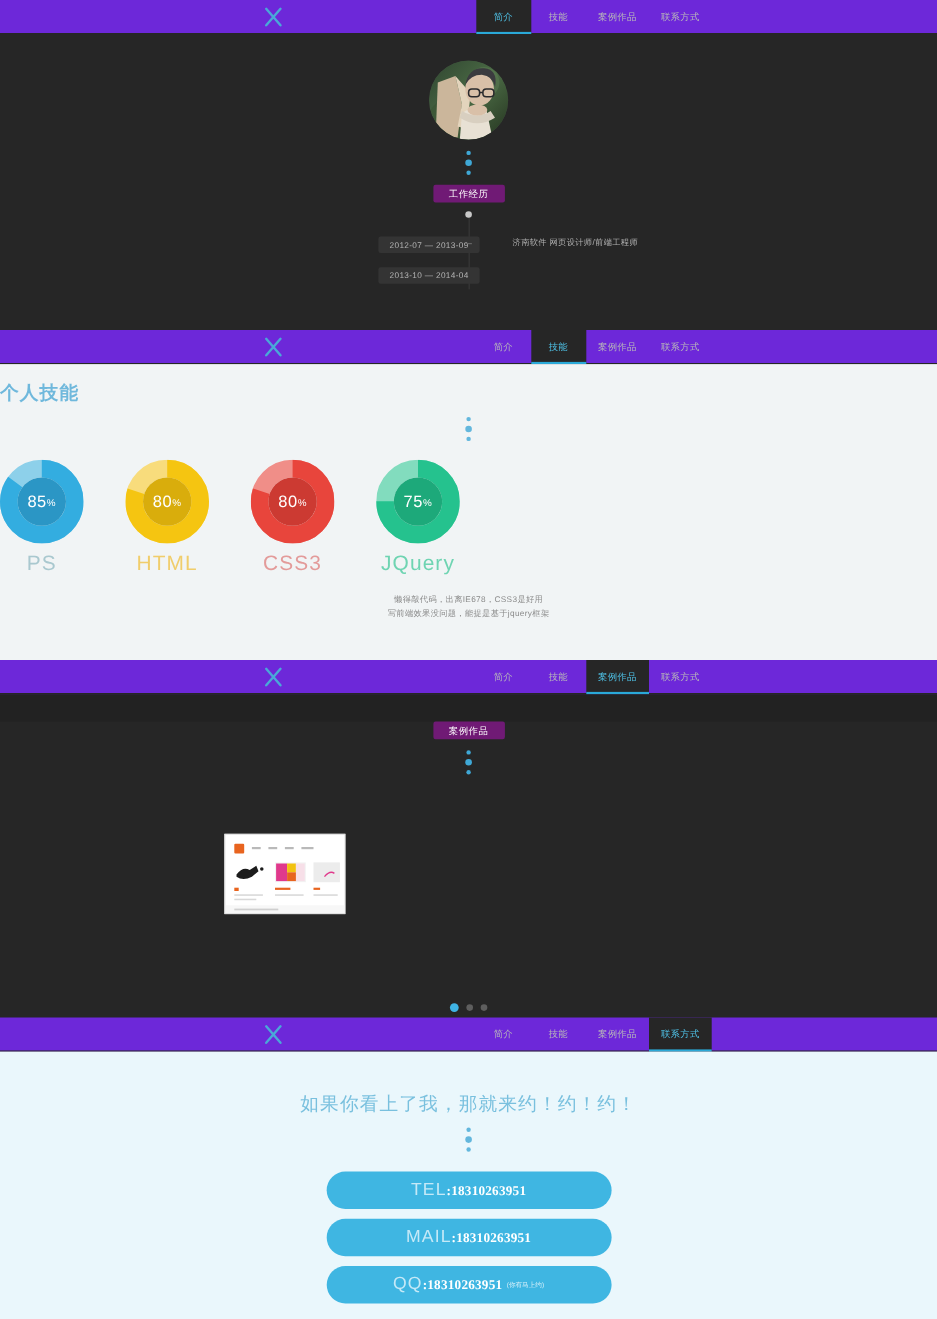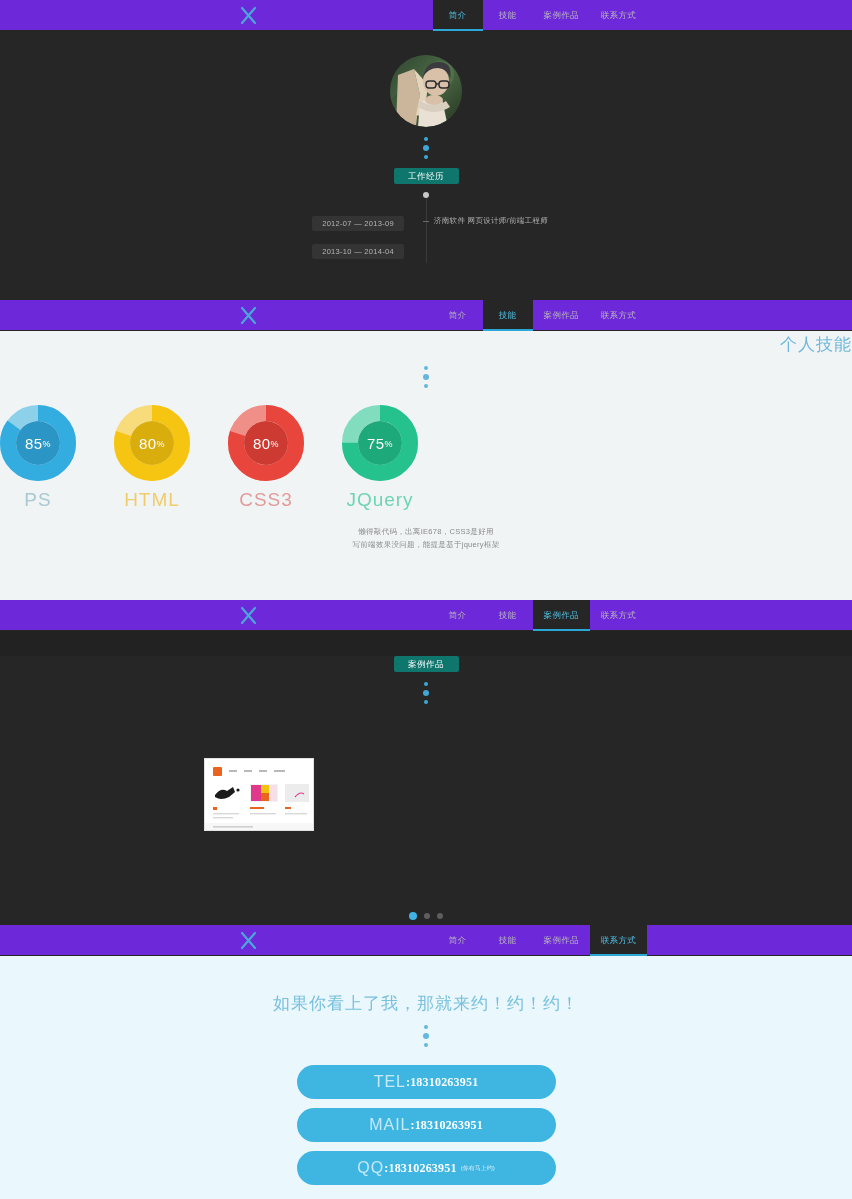--- a/index.html
+++ b/index.html
@@ -110,21 +110,21 @@
     width: 4px; height: 4px;
     border-radius: 50%;
     background: #3fa8d6;
   }
   .dots-v i.big { width: 6px; height: 6px; }
   .badge {
     display: block;
     width: 65px;
     margin: 9px auto 0;
     text-align: center;
-    background: #0f766e;
+    background: #701a75;
     color: #fff;
     font-size: 8.5px;
     line-height: 16px;
     height: 16px;
     border-radius: 2px;
     letter-spacing: .5px;
     cursor: pointer;
   }
   .timeline {
     position: relative;
@@ -143,20 +143,21 @@
     width: 6px; height: 6px;
     border-radius: 50%;
     background: #c8c8c8;
   }
   .tl-row {
     position: absolute;
     left: 0; right: 17px;
     height: 18px;
     display: flex;
     align-items: center;
+    padding-left: 32px;
   }
   .tl-row.r1 { top: 17px; }
   .tl-row.r2 { top: 45px; }
   .tl-date {
     width: 418px;
     text-align: right;
     padding-right: 14px;
   }
   .tl-date span {
     display: inline-block;
@@ -181,25 +182,25 @@
     top: 9px;
   }
 
   
   .sec-skills {
     background: #f1f4f5;
     height: 269px;
     position: relative;
   }
   .sec-title-light {
-    text-align: right;
+    text-align: left;
     color: #6fb8dc;
     font-size: 17px;
-    padding-top: 2px;
-    font-weight: normal;
+    padding-top: 15px;
+    font-weight: bold;
     letter-spacing: 1px;
   }
   .dots-v.dark i { background: #63b7dd; }
   .charts {
     display: flex;
     gap: 38px;
     margin-top: 17px;
   }
   .chart-col { width: 76px; text-align: center; }
   .donut {

